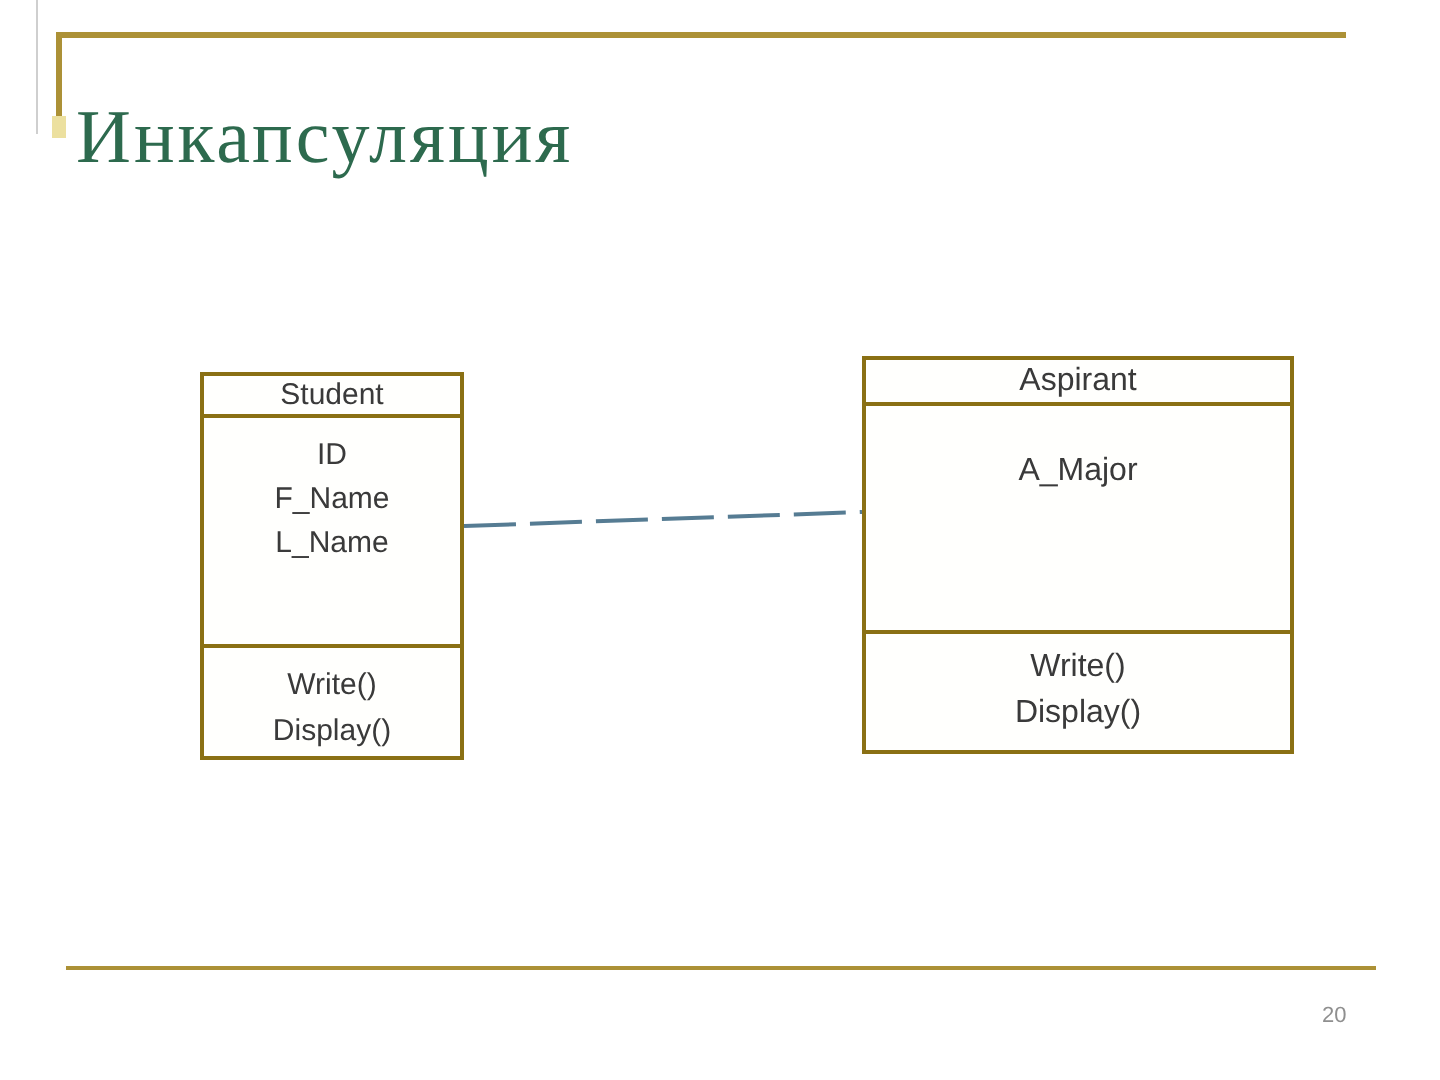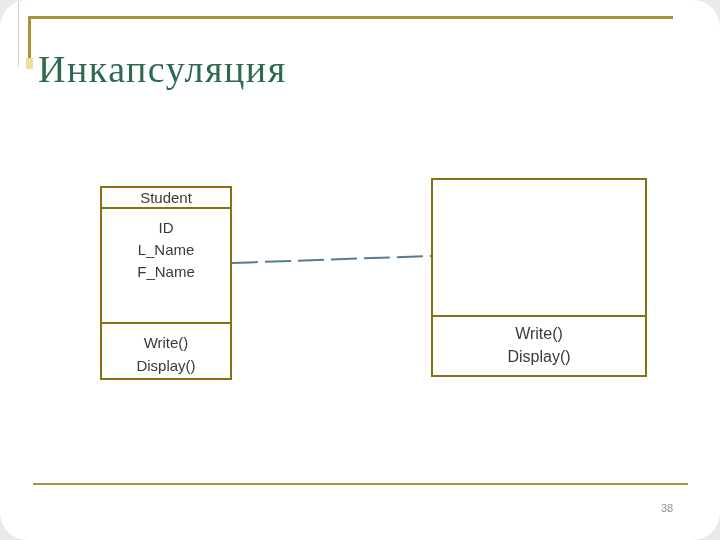--- a/index.html
+++ b/index.html
@@ -12,21 +12,20 @@
   }
   * { box-sizing: border-box; }
   html, body { margin: 0; padding: 0; background: #e9e9e9; }
   .slide {
     position: relative;
     width: 720px; height: 540px;
     background: #ffffff;
     font-family: "Liberation Sans", sans-serif;
     overflow: hidden;
     margin: 0 auto;
-    border-radius: 27px;
   }
 
   
   .gray-line   { position:absolute; left:18px; top:0;    width:1px;  height:67px; background:#cfcfcf; }
   .top-rule    { position:absolute; left:30px; top:16px; width:643px; height:3px; background:var(--gold); }
   .corner-vert { position:absolute; left:28px; top:16px; width:3px;  height:44px; background:var(--gold); }
   .corner-cap  { position:absolute; left:26px; top:58px; width:7px;  height:11px; background:#ece09f; }
 
   .title {
     position: absolute; left: 38px; top: 48px;
@@ -94,38 +93,40 @@
   <div class="top-rule"></div>
   <div class="corner-vert"></div>
   <div class="corner-cap"></div>
 
   <h1 class="title">Инкапсуляция</h1>
 
   <div class="uml-box box-student">
     <div class="uml-header">Student</div>
     <div class="uml-attrs">
       <div class="uml-line">ID</div>
+      <div class="uml-line">F_Name</div>
       <div class="uml-line">L_Name</div>
-      <div class="uml-line">F_Name</div>
     </div>
     <div class="uml-methods">
       <div class="uml-line">Write()</div>
       <div class="uml-line">Display()</div>
     </div>
   </div>
 
   <svg class="connector" viewBox="0 0 199 20" xmlns="http://www.w3.org/2000/svg" aria-hidden="true">
     <line x1="0" y1="15" x2="199" y2="8"></line>
   </svg>
 
   <div class="uml-box box-aspirant">
+    <div class="uml-header">Aspirant</div>
     <div class="uml-attrs">
+      <div class="uml-line">A_Major</div>
     </div>
     <div class="uml-methods">
       <div class="uml-line">Write()</div>
       <div class="uml-line">Display()</div>
     </div>
   </div>
 
   <div class="bottom-rule"></div>
-  <div class="page-number">38</div>
+  <div class="page-number">20</div>
 
 </div>
 
 </body></html>

